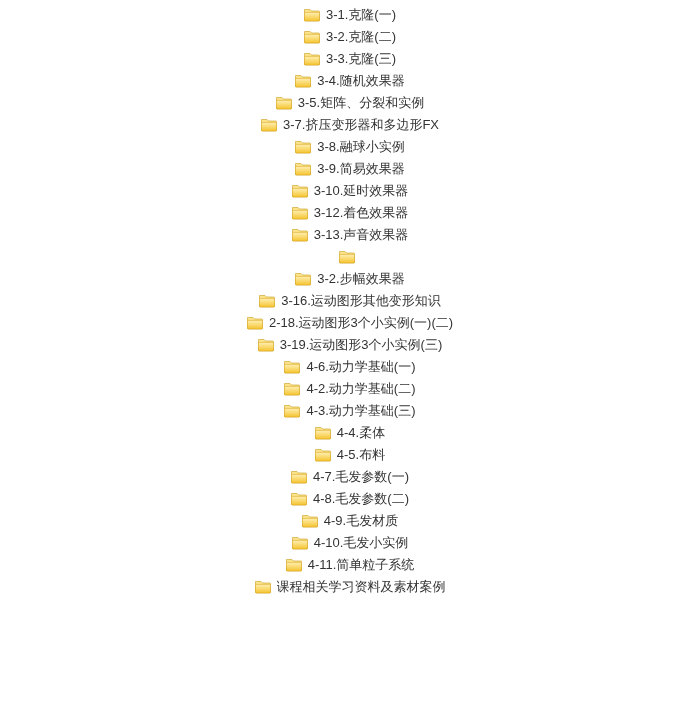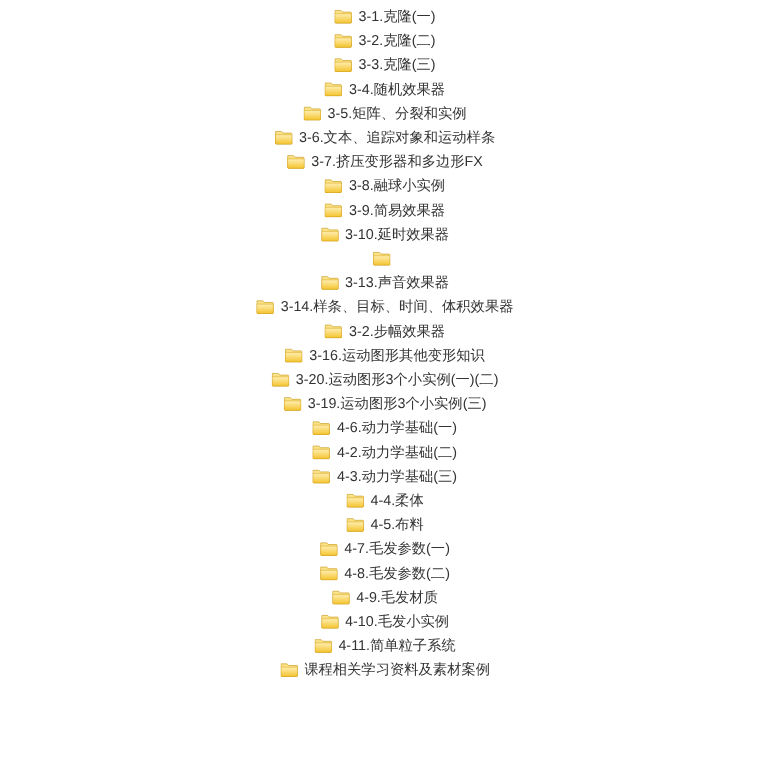--- a/index.html
+++ b/index.html
@@ -143,38 +143,20 @@
       <stop offset="100%" stop-color="#e6b422"></stop>
     </linearGradient>
     <linearGradient id="fg2" x1="0%" y1="0%" x2="0%" y2="100%">
       <stop offset="0%" stop-color="#ffeeb0"></stop>
       <stop offset="100%" stop-color="#f4c430"></stop>
     </linearGradient>
   </defs>
   <path d="M0.5 1.5 L6 1.5 L7.5 3 L15 3 L15.5 3.5 L15.5 12.5 L15 13 L1 13 L0.5 12.5 Z" fill="url(#fg1)" stroke="#c89a1a" stroke-width="0.6"></path>
   <path d="M0.5 4.5 L15.5 4.5 L15.5 12.5 L15 13 L1 13 L0.5 12.5 Z" fill="url(#fg2)" stroke="#d4a017" stroke-width="0.4"></path>
 </svg></span>
-      <span class="folder-name">3-6.文本、追踪对象和运动样条</span>
-    </div>
-    <div class="folder-item">
-      <span class="folder-icon"><svg viewBox="0 0 16 14" xmlns="http://www.w3.org/2000/svg">
-  <defs>
-    <linearGradient id="fg1" x1="0%" y1="0%" x2="0%" y2="100%">
-      <stop offset="0%" stop-color="#fce89a"></stop>
-      <stop offset="50%" stop-color="#f6d155"></stop>
-      <stop offset="100%" stop-color="#e6b422"></stop>
-    </linearGradient>
-    <linearGradient id="fg2" x1="0%" y1="0%" x2="0%" y2="100%">
-      <stop offset="0%" stop-color="#ffeeb0"></stop>
-      <stop offset="100%" stop-color="#f4c430"></stop>
-    </linearGradient>
-  </defs>
-  <path d="M0.5 1.5 L6 1.5 L7.5 3 L15 3 L15.5 3.5 L15.5 12.5 L15 13 L1 13 L0.5 12.5 Z" fill="url(#fg1)" stroke="#c89a1a" stroke-width="0.6"></path>
-  <path d="M0.5 4.5 L15.5 4.5 L15.5 12.5 L15 13 L1 13 L0.5 12.5 Z" fill="url(#fg2)" stroke="#d4a017" stroke-width="0.4"></path>
-</svg></span>
       <span class="folder-name">3-7.挤压变形器和多边形FX</span>
     </div>
     <div class="folder-item">
       <span class="folder-icon"><svg viewBox="0 0 16 14" xmlns="http://www.w3.org/2000/svg">
   <defs>
     <linearGradient id="fg1" x1="0%" y1="0%" x2="0%" y2="100%">
       <stop offset="0%" stop-color="#fce89a"></stop>
       <stop offset="50%" stop-color="#f6d155"></stop>
       <stop offset="100%" stop-color="#e6b422"></stop>
     </linearGradient>
@@ -233,20 +215,21 @@
       <stop offset="100%" stop-color="#e6b422"></stop>
     </linearGradient>
     <linearGradient id="fg2" x1="0%" y1="0%" x2="0%" y2="100%">
       <stop offset="0%" stop-color="#ffeeb0"></stop>
       <stop offset="100%" stop-color="#f4c430"></stop>
     </linearGradient>
   </defs>
   <path d="M0.5 1.5 L6 1.5 L7.5 3 L15 3 L15.5 3.5 L15.5 12.5 L15 13 L1 13 L0.5 12.5 Z" fill="url(#fg1)" stroke="#c89a1a" stroke-width="0.6"></path>
   <path d="M0.5 4.5 L15.5 4.5 L15.5 12.5 L15 13 L1 13 L0.5 12.5 Z" fill="url(#fg2)" stroke="#d4a017" stroke-width="0.4"></path>
 </svg></span>
+      <span class="folder-name">3-12.着色效果器</span>
     </div>
     <div class="folder-item">
       <span class="folder-icon"><svg viewBox="0 0 16 14" xmlns="http://www.w3.org/2000/svg">
   <defs>
     <linearGradient id="fg1" x1="0%" y1="0%" x2="0%" y2="100%">
       <stop offset="0%" stop-color="#fce89a"></stop>
       <stop offset="50%" stop-color="#f6d155"></stop>
       <stop offset="100%" stop-color="#e6b422"></stop>
     </linearGradient>
     <linearGradient id="fg2" x1="0%" y1="0%" x2="0%" y2="100%">
@@ -268,21 +251,20 @@
       <stop offset="100%" stop-color="#e6b422"></stop>
     </linearGradient>
     <linearGradient id="fg2" x1="0%" y1="0%" x2="0%" y2="100%">
       <stop offset="0%" stop-color="#ffeeb0"></stop>
       <stop offset="100%" stop-color="#f4c430"></stop>
     </linearGradient>
   </defs>
   <path d="M0.5 1.5 L6 1.5 L7.5 3 L15 3 L15.5 3.5 L15.5 12.5 L15 13 L1 13 L0.5 12.5 Z" fill="url(#fg1)" stroke="#c89a1a" stroke-width="0.6"></path>
   <path d="M0.5 4.5 L15.5 4.5 L15.5 12.5 L15 13 L1 13 L0.5 12.5 Z" fill="url(#fg2)" stroke="#d4a017" stroke-width="0.4"></path>
 </svg></span>
-      <span class="folder-name">3-14.样条、目标、时间、体积效果器</span>
     </div>
     <div class="folder-item">
       <span class="folder-icon"><svg viewBox="0 0 16 14" xmlns="http://www.w3.org/2000/svg">
   <defs>
     <linearGradient id="fg1" x1="0%" y1="0%" x2="0%" y2="100%">
       <stop offset="0%" stop-color="#fce89a"></stop>
       <stop offset="50%" stop-color="#f6d155"></stop>
       <stop offset="100%" stop-color="#e6b422"></stop>
     </linearGradient>
     <linearGradient id="fg2" x1="0%" y1="0%" x2="0%" y2="100%">
@@ -322,21 +304,21 @@
       <stop offset="100%" stop-color="#e6b422"></stop>
     </linearGradient>
     <linearGradient id="fg2" x1="0%" y1="0%" x2="0%" y2="100%">
       <stop offset="0%" stop-color="#ffeeb0"></stop>
       <stop offset="100%" stop-color="#f4c430"></stop>
     </linearGradient>
   </defs>
   <path d="M0.5 1.5 L6 1.5 L7.5 3 L15 3 L15.5 3.5 L15.5 12.5 L15 13 L1 13 L0.5 12.5 Z" fill="url(#fg1)" stroke="#c89a1a" stroke-width="0.6"></path>
   <path d="M0.5 4.5 L15.5 4.5 L15.5 12.5 L15 13 L1 13 L0.5 12.5 Z" fill="url(#fg2)" stroke="#d4a017" stroke-width="0.4"></path>
 </svg></span>
-      <span class="folder-name">3-20.运动图形3个小实例(一)(二)</span>
+      <span class="folder-name">2-18.运动图形3个小实例(一)(二)</span>
     </div>
     <div class="folder-item">
       <span class="folder-icon"><svg viewBox="0 0 16 14" xmlns="http://www.w3.org/2000/svg">
   <defs>
     <linearGradient id="fg1" x1="0%" y1="0%" x2="0%" y2="100%">
       <stop offset="0%" stop-color="#fce89a"></stop>
       <stop offset="50%" stop-color="#f6d155"></stop>
       <stop offset="100%" stop-color="#e6b422"></stop>
     </linearGradient>
     <linearGradient id="fg2" x1="0%" y1="0%" x2="0%" y2="100%">

